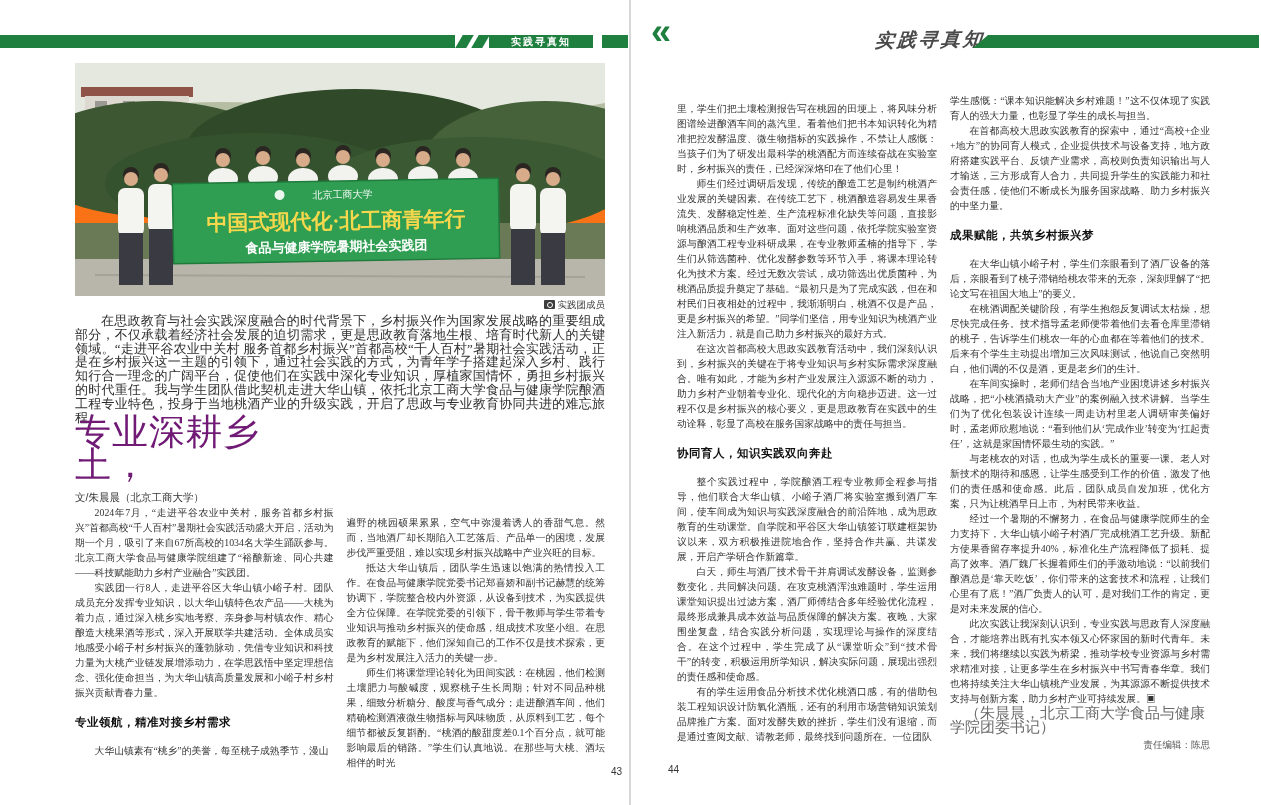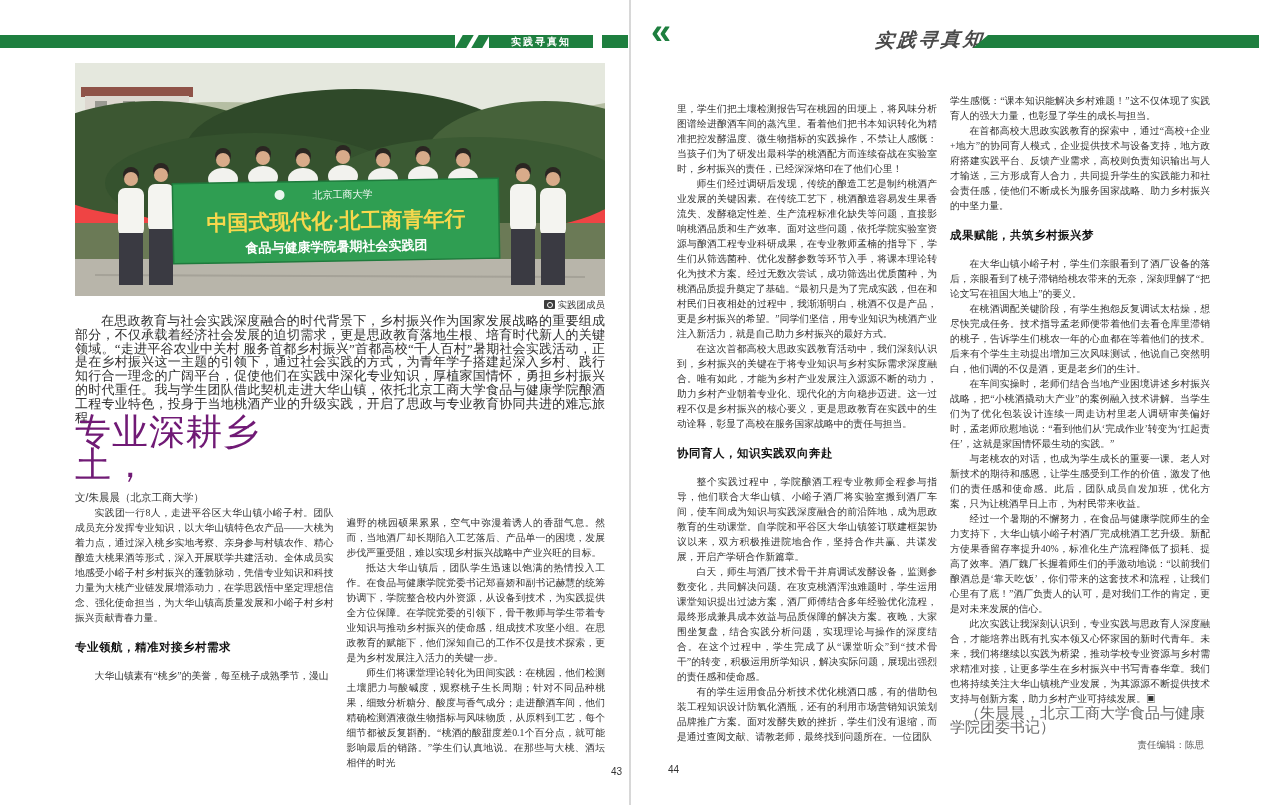--- a/index.html
+++ b/index.html
@@ -53,21 +53,21 @@
   }
   .hdr-bar-right{
     position:absolute;top:35px;left:342px;right:2px;height:13px;
     background:var(--green);
     clip-path:polygon(15px 0,100% 0,100% 100%,0 100%);
   }
 
   
   .photo{
     position:absolute;top:63px;left:75px;width:530px;height:233px;
-    margin:0;overflow:hidden;background:#ef4444;
+    margin:0;overflow:hidden;background:#f97316;
   }
   .caption{
     position:absolute;top:299px;left:75px;width:530px;
     text-align:right;font-size:9.5px;color:#3a3a3a;
     font-family:"Liberation Sans",sans-serif;
   }
   .cam-icon{
     display:inline-block;width:11px;height:9px;background:#3d3d3d;
     border-radius:1px;vertical-align:-1px;margin-right:3px;position:relative;
   }
@@ -109,21 +109,21 @@
   .col p.cont{text-indent:0;}
   .col h3{
     margin:15px 0 13px 0;font-family:"Liberation Sans",sans-serif;
     font-size:11.5px;color:#111;letter-spacing:0.5px;
   }
   .note{
     margin:0 0 0 0;font-size:15px;line-height:14px;color:#6b6b6b;
     text-indent:1em;
   }
   .editor{
-    margin:5px 6px 0 0;font-size:9.5px;color:#555;text-align:right;
+    margin:5px 0 0 0;font-size:9.5px;color:#555;text-align:right;
     font-family:"Liberation Sans",sans-serif;
   }
   .pagenum{
     position:absolute;font-size:10px;color:#333;
     font-family:"Liberation Sans",sans-serif;
   }
   .pn-left{top:766px;left:587px;margin-left:24px;}
   .pn-right{top:764px;left:37px;}
 </style>
 </head>
@@ -248,20 +248,21 @@
     </div>
 
     <p class="intro">在思政教育与社会实践深度融合的时代背景下，乡村振兴作为国家发展战略的重要组成部分，不仅承载着经济社会发展的迫切需求，更是思政教育落地生根、培育时代新人的关键领域。“走进平谷农业中关村 服务首都乡村振兴”首都高校“千人百村”暑期社会实践活动，正是在乡村振兴这一主题的引领下，通过社会实践的方式，为青年学子搭建起深入乡村、践行知行合一理念的广阔平台，促使他们在实践中深化专业知识，厚植家国情怀，勇担乡村振兴的时代重任。我与学生团队借此契机走进大华山镇，依托北京工商大学食品与健康学院酿酒工程专业特色，投身于当地桃酒产业的升级实践，开启了思政与专业教育协同共进的难忘旅程。</p>
 
     <div class="columns">
       <div class="col">
         <h1 class="headline">
           <span style="display:block">专业深耕乡土，</span>
         </h1>
         <div class="byline">文/朱晨晨（北京工商大学）</div>
+        <p class="body body-start">2024年7月，“走进平谷农业中关村，服务首都乡村振兴”首都高校“千人百村”暑期社会实践活动盛大开启，活动为期一个月，吸引了来自67所高校的1034名大学生踊跃参与。北京工商大学食品与健康学院组建了“裕酿新途、同心共建——科技赋能助力乡村产业融合”实践团。</p>
         <p class="body">实践团一行8人，走进平谷区大华山镇小峪子村。团队成员充分发挥专业知识，以大华山镇特色农产品——大桃为着力点，通过深入桃乡实地考察、亲身参与村镇农作、精心酿造大桃果酒等形式，深入开展联学共建活动。全体成员实地感受小峪子村乡村振兴的蓬勃脉动，凭借专业知识和科技力量为大桃产业链发展增添动力，在学思践悟中坚定理想信念、强化使命担当，为大华山镇高质量发展和小峪子村乡村振兴贡献青春力量。</p>
         <h3>专业领航，精准对接乡村需求</h3>
         <p class="body">大华山镇素有“桃乡”的美誉，每至桃子成熟季节，漫山</p>
       </div>
       <div class="col col-offset">
         <p class="body cont">遍野的桃园硕果累累，空气中弥漫着诱人的香甜气息。然而，当地酒厂却长期陷入工艺落后、产品单一的困境，发展步伐严重受阻，难以实现乡村振兴战略中产业兴旺的目标。</p>
         <p class="body">抵达大华山镇后，团队学生迅速以饱满的热情投入工作。在食品与健康学院党委书记郑喜娇和副书记赫慧的统筹协调下，学院整合校内外资源，从设备到技术，为实践提供全方位保障。在学院党委的引领下，骨干教师与学生带着专业知识与推动乡村振兴的使命感，组成技术攻坚小组。在思政教育的赋能下，他们深知自己的工作不仅是技术探索，更是为乡村发展注入活力的关键一步。</p>
         <p class="body">师生们将课堂理论转化为田间实践：在桃园，他们检测土壤肥力与酸碱度，观察桃子生长周期；针对不同品种桃果，细致分析糖分、酸度与香气成分；走进酿酒车间，他们精确检测酒液微生物指标与风味物质，从原料到工艺，每个细节都被反复斟酌。“桃酒的酸甜度差0.1个百分点，就可能影响最后的销路。”学生们认真地说。在那些与大桃、酒坛相伴的时光</p>
       </div>
     </div>

